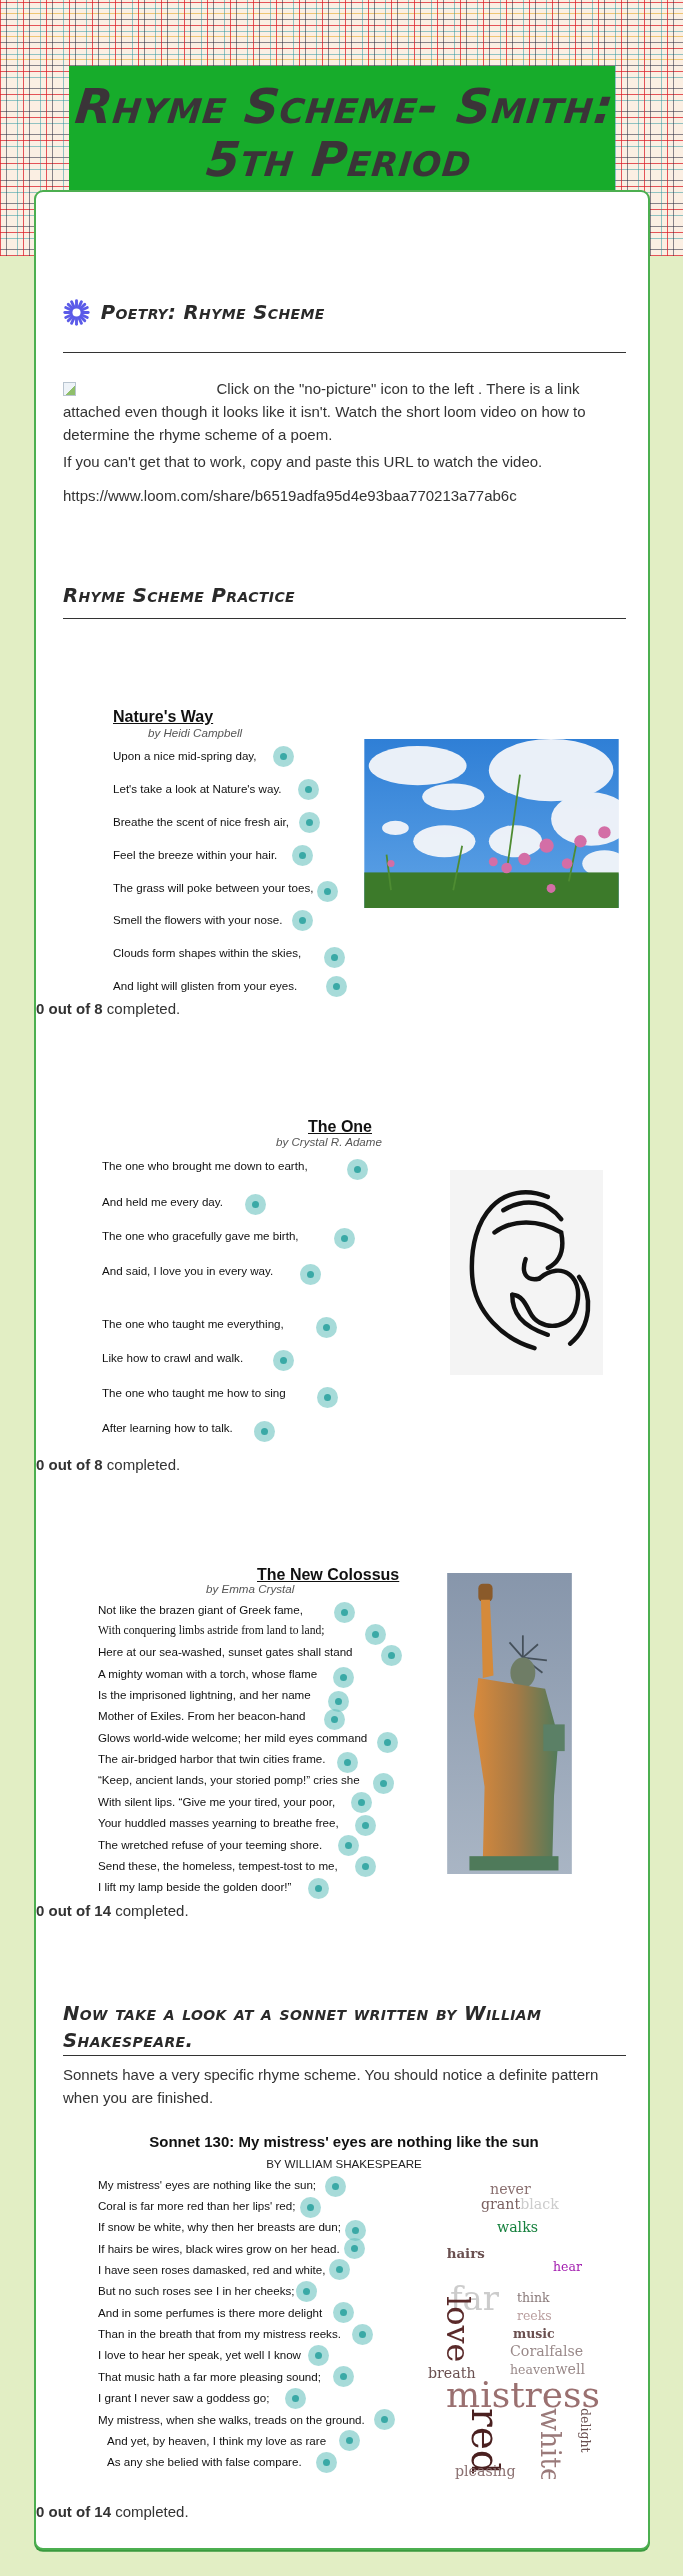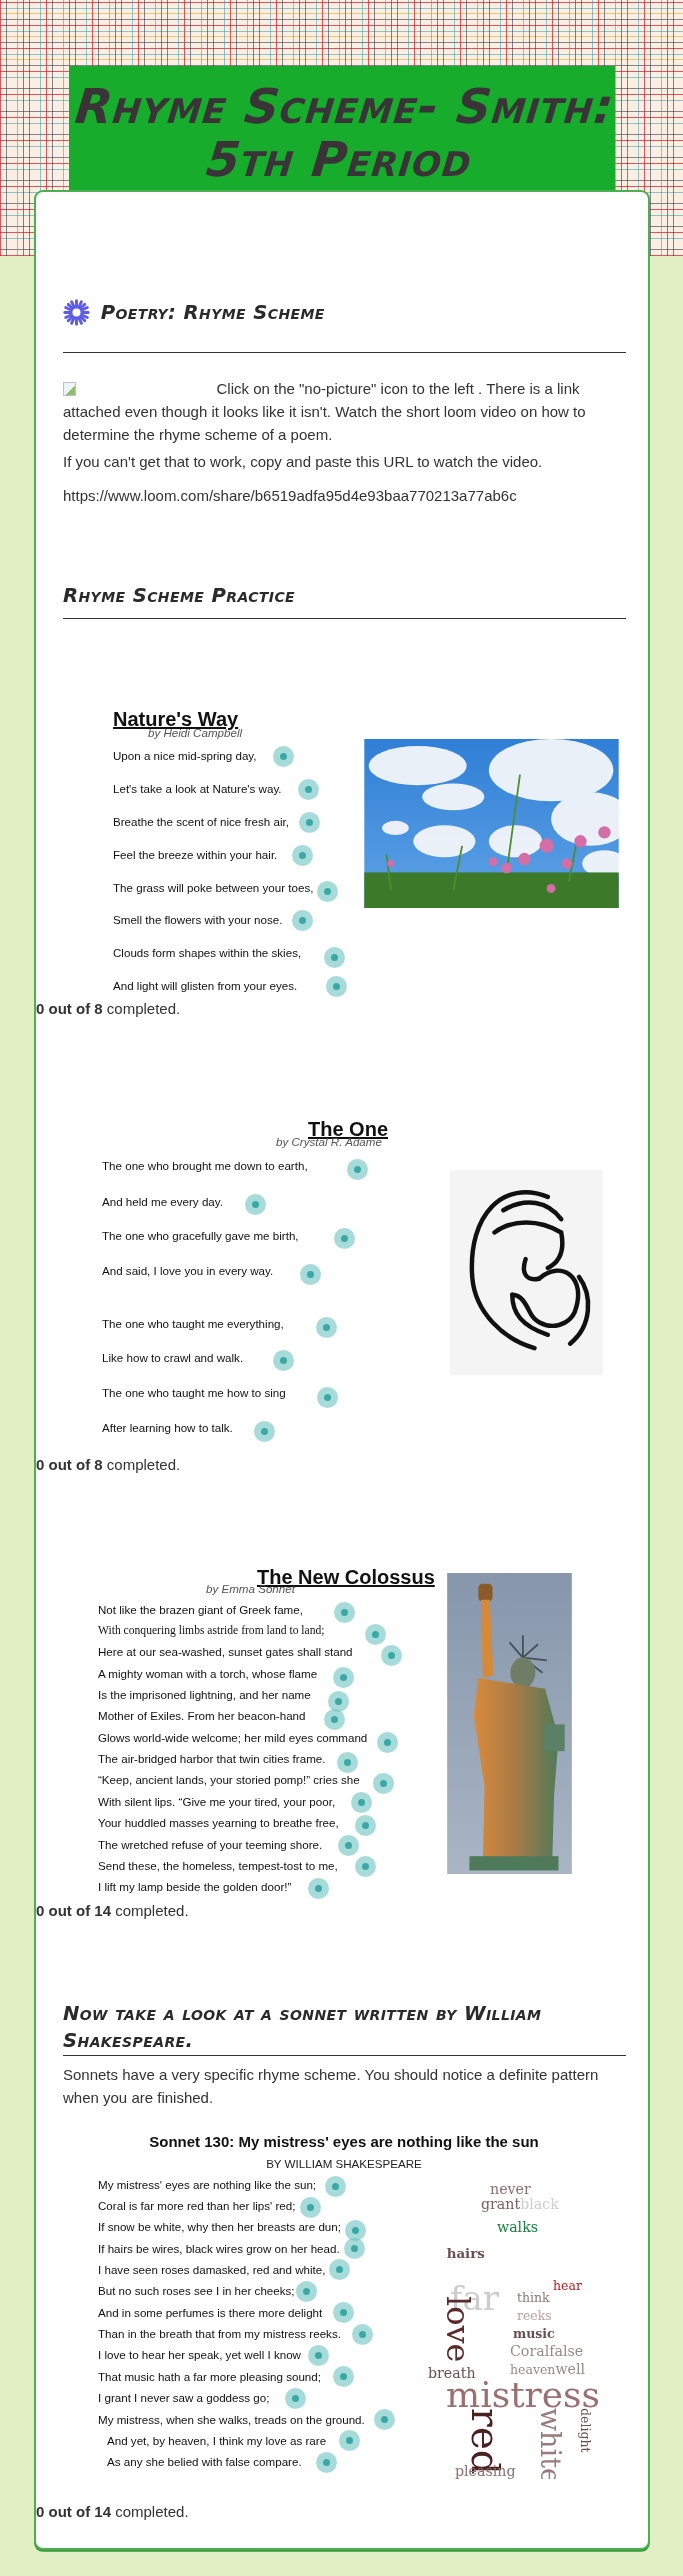--- a/index.html
+++ b/index.html
@@ -57,21 +57,21 @@
   .broken-img {
     display: inline-block; width: 12.5px; height: 14.2px; vertical-align: -1.8px;
     border: 0.9px solid #b8c4cf; background: linear-gradient(135deg, #eef3f8 60%, #8fbf6b 60%);
     margin-right: 141px;
   }
   .poem {
     position: absolute;
     font-family: "Liberation Sans", sans-serif;
     color: #111;
   }
-  .poem .ptitle { font-weight: bold; text-decoration: underline; font-size: 20px; }
+  .poem .ptitle { font-weight: bold; text-decoration: underline; font-size: 16px; }
   .poem .pauthor { font-style: italic; color: #555; font-size: 11.6px; }
   .line { position: absolute; white-space: nowrap; font-size: 11.6px; }
   .dot {
     position: absolute; width: 21.4px; height: 21.4px; border-radius: 50%;
     background: rgba(95,190,185,0.55);
   }
   .dot::after {
     content: ""; position: absolute; left: 7.1px; top: 7.1px; width: 7.1px; height: 7.1px; border-radius: 50%;
     background: #3aa9a6;
   }
@@ -216,21 +216,21 @@
           <path d="M145 120 C160 140 160 175 135 195"></path>
           <path d="M70 140 C70 160 80 175 110 185"></path>
         </g>
       </svg>
     </div>
     <div class="completed" style="top:338px;"><b>0 out of 8</b><span> completed.</span></div>
   </div>
 
   <div class="poem" style="left:0; top:1374px; width:616px; height:374px;">
     <div class="ptitle" style="position:absolute; left:221px; top:0;">The New Colossus</div>
-    <div class="pauthor" style="position:absolute; left:170px; top:16px;">by Emma Sonnet</div>
+    <div class="pauthor" style="position:absolute; left:170px; top:16px;">by Emma Crystal</div>
 
     <div class="line" style="left:62px; top:37px;">Not like the brazen giant of Greek fame,</div>
     <div class="dot" style="left:298px; top:36px;"></div>
     <div class="line" style="left:62px; top:58px;font-family:Liberation Serif, serif;">With conquering limbs astride from land to land;</div>
     <div class="dot" style="left:329px; top:58px;"></div>
     <div class="line" style="left:62px; top:79px;">Here at our sea-washed, sunset gates shall stand</div>
     <div class="dot" style="left:345px; top:79px;"></div>
     <div class="line" style="left:62px; top:101px;">A mighty woman with a torch, whose flame</div>
     <div class="dot" style="left:297px; top:101px;"></div>
     <div class="line" style="left:62px; top:122px;">Is the imprisoned lightning, and her name</div>
@@ -323,21 +323,21 @@
     <div class="line" style="left:71px; top:301px;">And yet, by heaven, I think my love as rare</div>
     <div class="dot" style="left:303px; top:297px;"></div>
     <div class="line" style="left:71px; top:322px;">As any she belied with false compare.</div>
     <div class="dot" style="left:280px; top:319px;"></div>
 
     <div class="pic" style="left:392px; top:43px; width:205px; height:303px; font-family:'DejaVu Serif', serif;">
       <div style="position:absolute; left:62px; top:4.5px; font-size:14.2px; color:#8a7070;">never</div>
       <div style="position:absolute; left:53px; top:19.6px; font-size:14.2px; color:#7a6060;">grant<span style="color:#ccc;">black</span></div>
       <div style="position:absolute; left:69px; top:43px; font-size:14.2px; color:#15803d;">walks</div>
       <div style="position:absolute; left:10.7px; top:69px; font-size:13.4px; font-weight:bold; color:#6a5050;margin-left:8px;">hairs</div>
-      <div style="position:absolute; left:125px; top:102px; font-size:12.5px; color:#b91c1c;">hear</div>
+      <div style="position:absolute; left:125px; top:83px; font-size:12.5px; color:#a21caf;">hear</div>
       <div style="position:absolute; left:89px; top:114px; font-size:12.5px; color:#8a7a7a;">think</div>
       <div style="position:absolute; left:89px; top:132px; font-size:12.5px; color:#bba0a0;">reeks</div>
       <div style="position:absolute; left:85px; top:150px; font-size:12.5px; font-weight:bold; color:#6a5050;">music</div>
       <div style="position:absolute; left:82px; top:167px; font-size:14.2px; color:#9a8a8a;">Coralfalse</div>
       <div style="position:absolute; left:82px; top:185px; font-size:12.5px; color:#9a8a8a;">heaven<span style="font-size:14.2px;">well</span></div>
       <div style="position:absolute; left:0px; top:189px; font-size:14.2px; color:#6a5050;">breath</div>
       <div style="position:absolute; left:18px; top:198px; font-size:36px; color:#9a7070;">mistress</div>
       <div style="position:absolute; left:22px; top:102px; font-size:34px; color:#ccc;">far</div>
       <div style="position:absolute; left:49px; top:120px; font-size:32px; color:#5a2a2a; transform:rotate(90deg); transform-origin:left top;">love</div>
       <div style="position:absolute; left:80px; top:232px; font-size:39px; color:#4a2020; transform:rotate(90deg); transform-origin:left top;">red</div>

